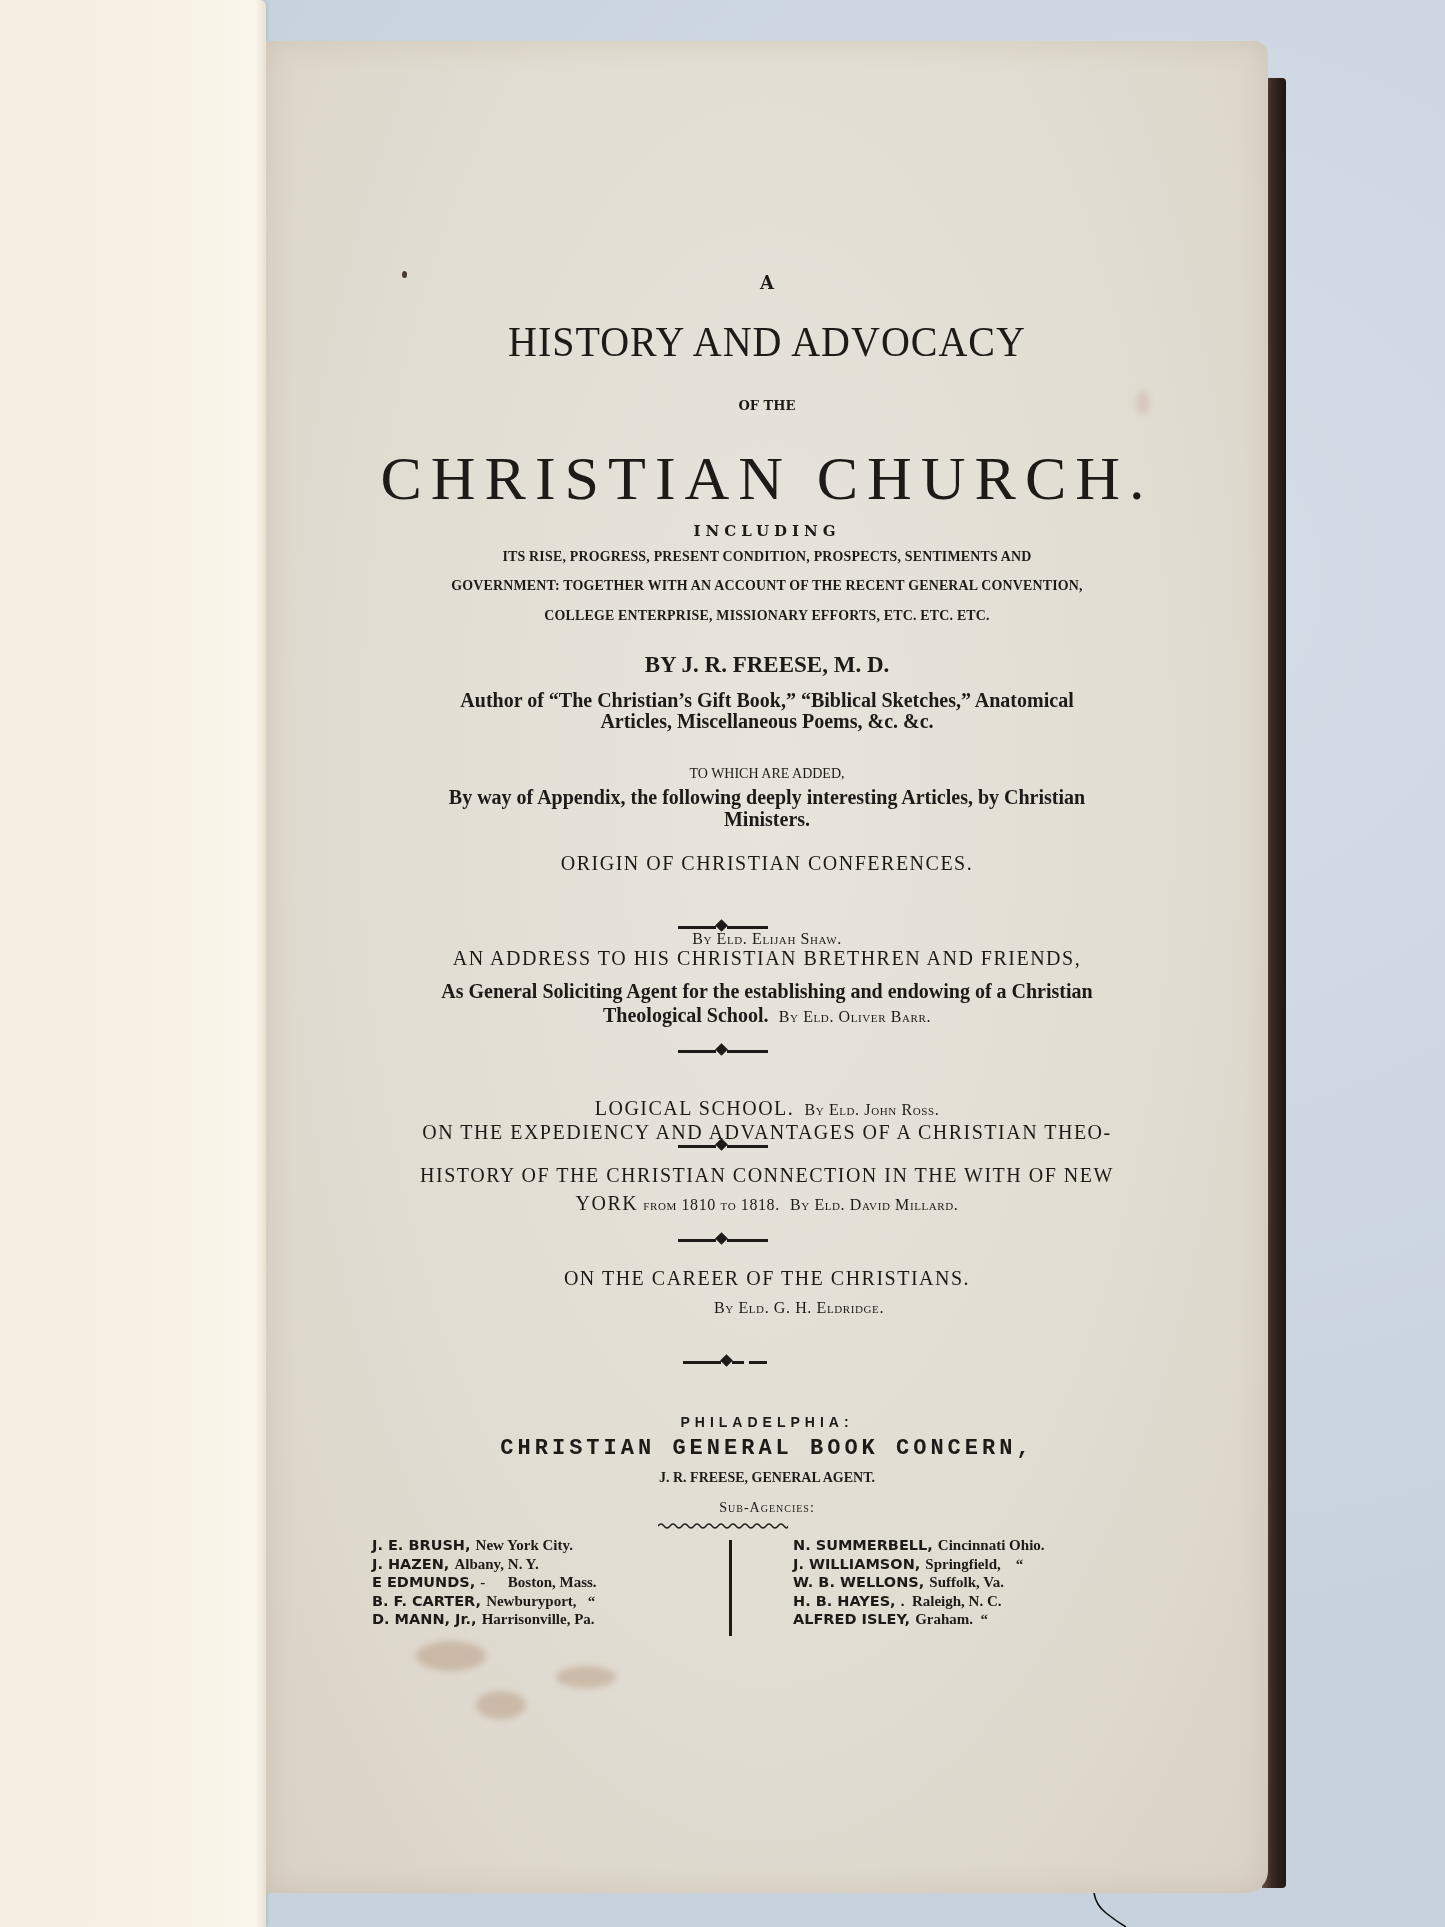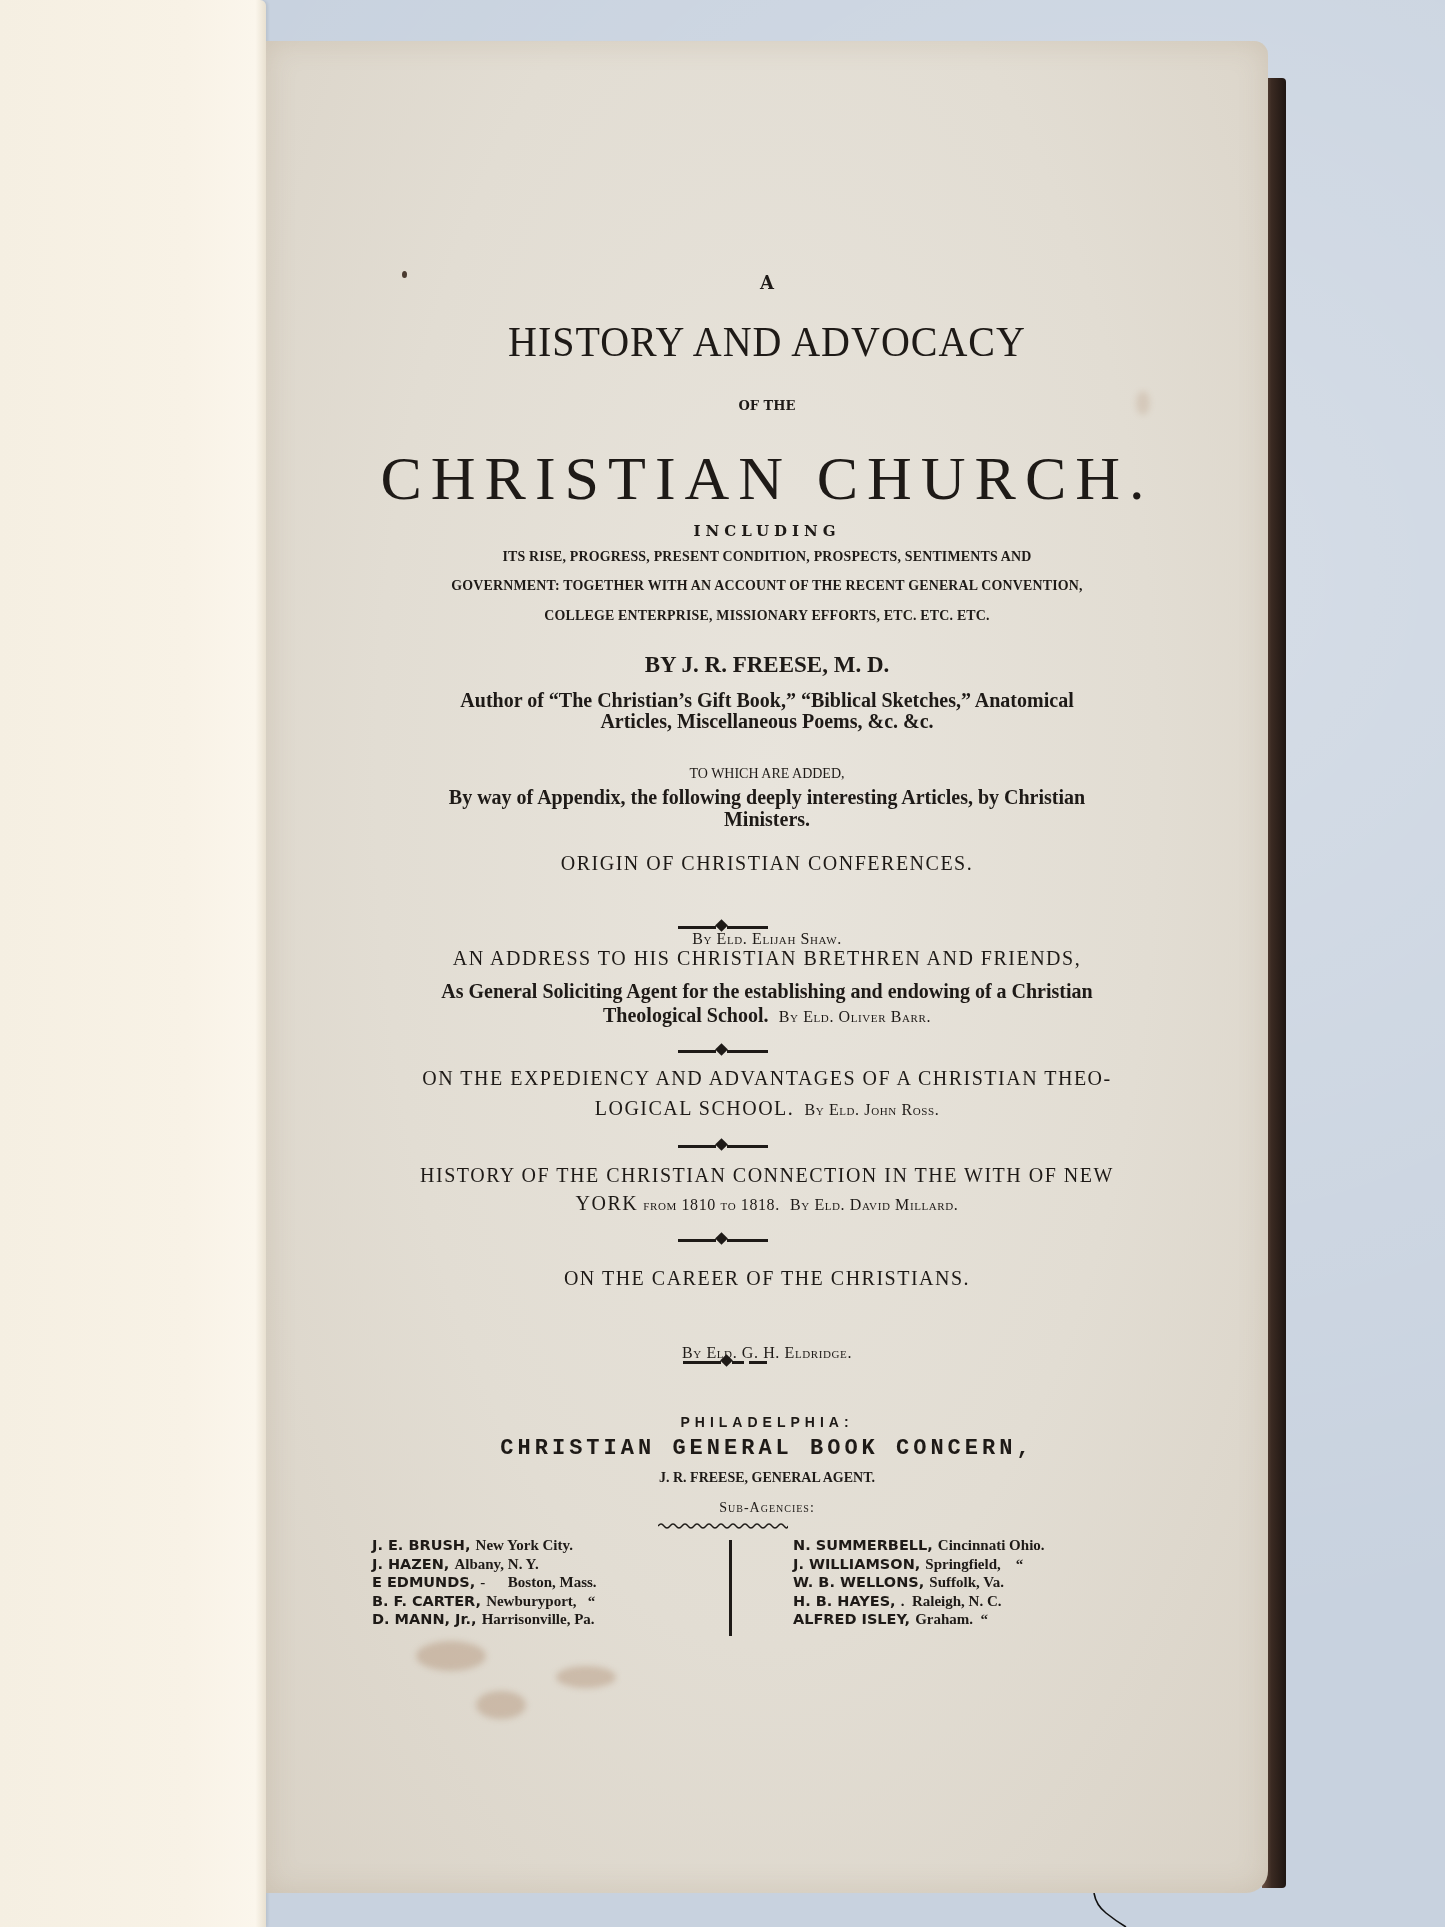--- a/index.html
+++ b/index.html
@@ -118,21 +118,21 @@
 <div class="line" style="top:1004px;">
   <span class="t-body">Theological School.</span>&nbsp;
   <span class="t-byeld">By Eld. Oliver Barr.</span>
 </div>
 <div class="ornament" style="top:1045px;left:723px;">
     <div class="bar" style="left:0;width:38px;"></div>
     <div class="dia"></div>
     <div class="bar" style="left:49px;width:41px;"></div>
   </div>
 
-<div class="line t-heading" style="top:1067px;">ON THE EXPEDIENCY AND ADVANTAGES OF A CHRISTIAN THEO-</div>
+<div class="line t-heading" style="top:1121px;">ON THE EXPEDIENCY AND ADVANTAGES OF A CHRISTIAN THEO-</div>
 <div class="line" style="top:1097px;">
   <span class="t-heading">LOGICAL SCHOOL.</span>&nbsp;
   <span class="t-byeld">By Eld. John Ross.</span>
 </div>
 <div class="ornament" style="top:1140px;left:723px;">
     <div class="bar" style="left:0;width:38px;"></div>
     <div class="dia"></div>
     <div class="bar" style="left:49px;width:41px;"></div>
   </div>
 
@@ -142,21 +142,21 @@
   <span class="t-byeld">from 1810 to 1818.</span>&nbsp;
   <span class="t-byeld">By Eld. David Millard.</span>
 </div>
 <div class="ornament" style="top:1234px;left:723px;">
     <div class="bar" style="left:0;width:38px;"></div>
     <div class="dia"></div>
     <div class="bar" style="left:49px;width:41px;"></div>
   </div>
 
 <div class="line t-heading" style="top:1267px;">ON THE CAREER OF THE CHRISTIANS.</div>
-<div class="line t-byeld" style="top:1344px;">By Eld. G. H. Eldridge.</div>
+<div class="line t-byeld" style="top:1299px;padding-left:32px;">By Eld. G. H. Eldridge.</div>
 <div class="ornament" style="top:1356px;left:728px;">
     <div class="bar" style="left:0;width:38px;"></div>
     <div class="dia"></div>
     <div class="bar" style="left:49px;width:12px;"></div>
     <div class="bar" style="left:66px;width:18px;"></div>
   </div>
 
 <div class="line t-phila">PHILADELPHIA:</div>
 <div class="line t-concern">CHRISTIAN GENERAL BOOK CONCERN,</div>
 <div class="line t-agent">J. R. FREESE, GENERAL AGENT.</div>

